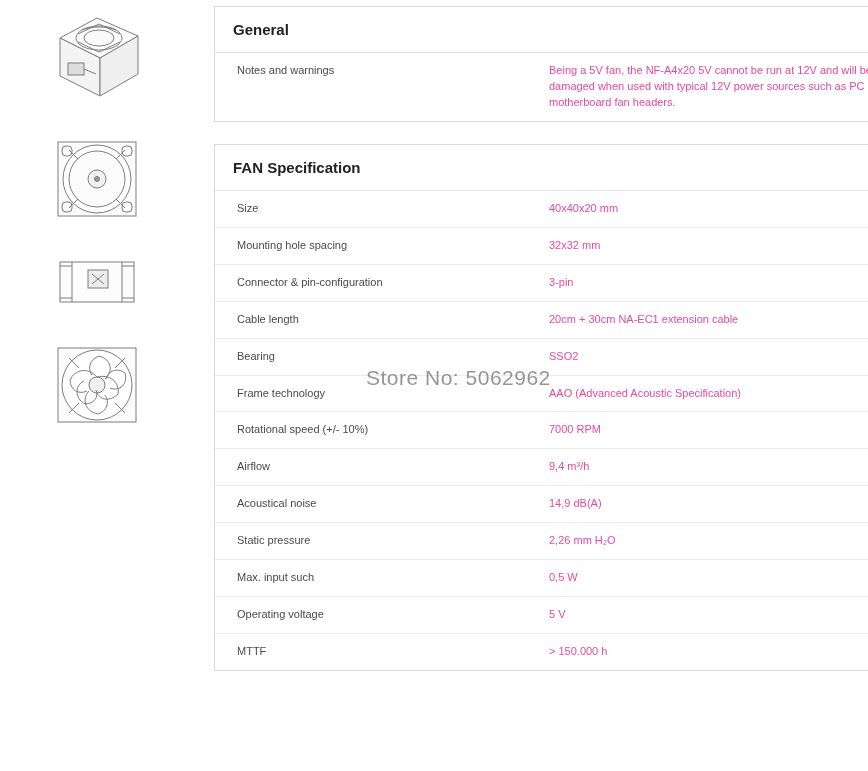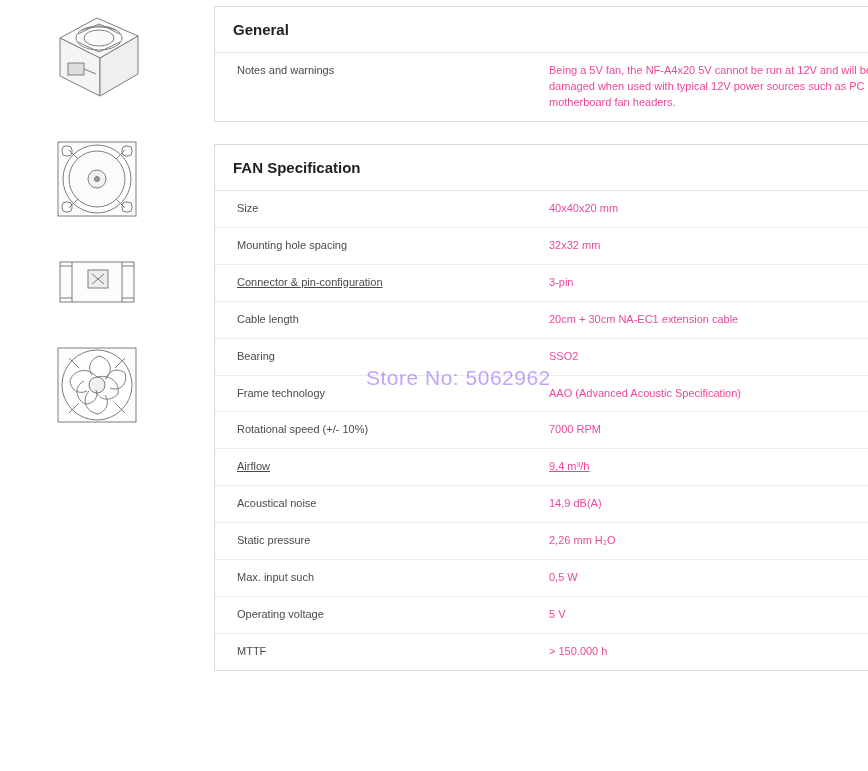--- a/index.html
+++ b/index.html
@@ -69,32 +69,32 @@
     line-height: 1.45;
   }
   table.spec tr:last-child td { border-bottom: none; }
   table.spec td.label {
     width: 300px;
   }
   table.spec td.value {
     color: #ec4899;
     padding-left: 4px;
   }
-  .u { text-decoration: underline; }
+  .u { }
   .notes-row td { border-bottom: none; }
   .notes-label { color: #6a6a6a; }
   .notes-value { line-height: 1.5; }
 
   
   .watermark {
     position: absolute;
     left: 330px;
     top: 366px;
     font-size: 21px;
-    color: #8b5cf6;
+    color: #404040;
     opacity: 0.55;
     letter-spacing: 0.5px;
     pointer-events: none;
     white-space: nowrap;
   }
 </style>
 </head>
 <body>
 
 <div class="page">

